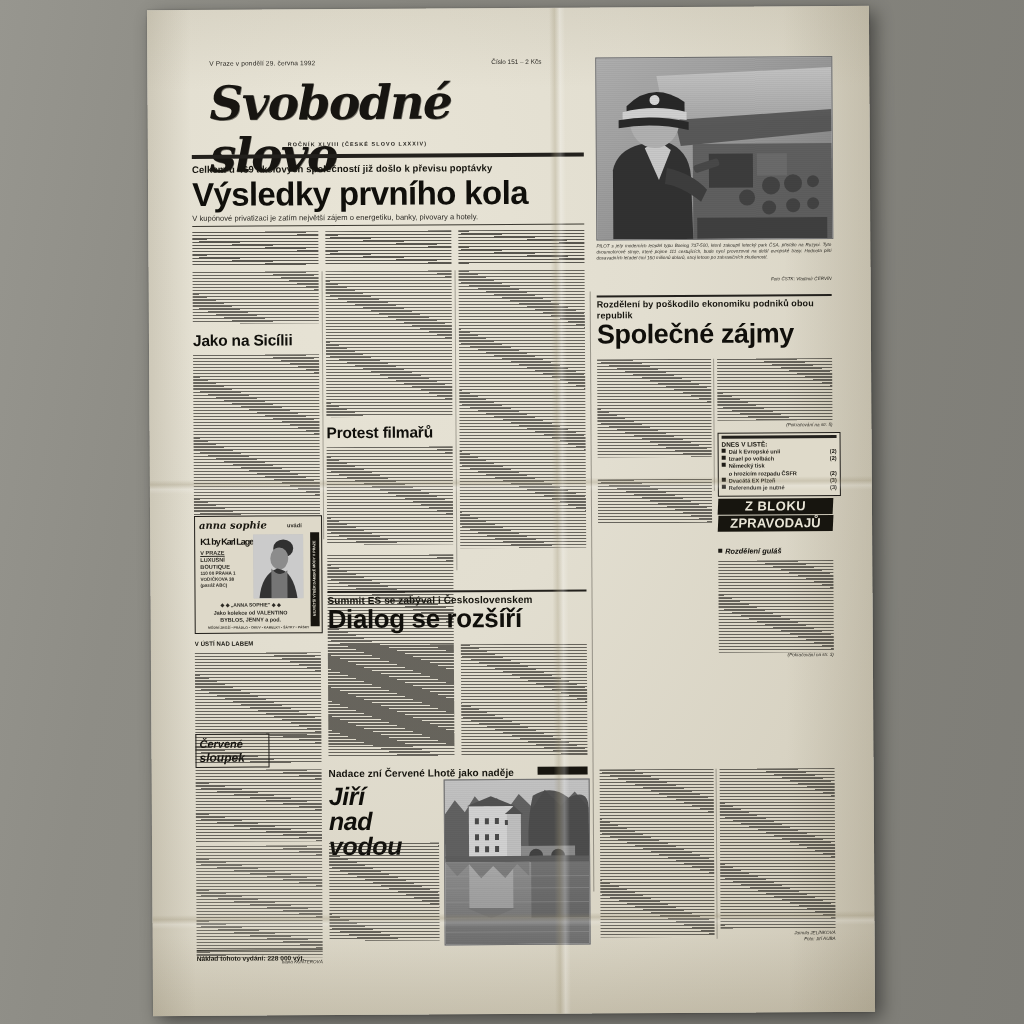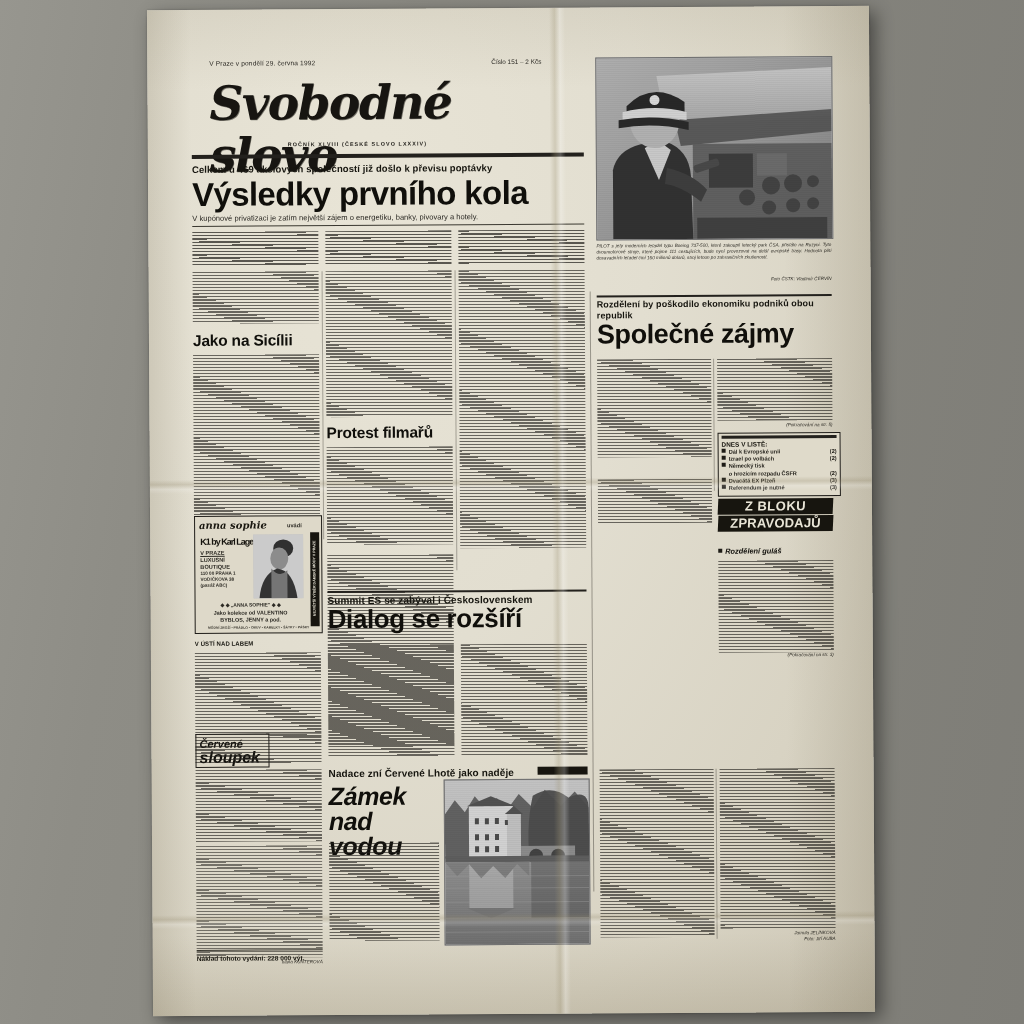--- a/index.html
+++ b/index.html
@@ -207,21 +207,21 @@
       </div>
 
       <div class="col" style="left:0;top:585px;width:126px;">
         <div class="kicker" style="font-size:6px;">V ÚSTÍ NAD LABEM</div>
         <div class="micro" style="margin-top:3px;height:84px;"></div>
       </div>
 
       <div style="position:absolute;left:0;top:680px;width:126px;">
         <div class="boxed" style="float:left;width:66px;padding:2px 3px;margin:0 4px 2px 0;background:#dcd7c7;">
           <div class="head-sm" style="font-style:italic;font-size:11px;">Červené</div>
-          <div class="head-sm" style="font-style:italic;font-size:16px;">sloupek</div>
+          <div class="head-sm" style="font-style:italic;font-size:12px;">sloupek</div>
         </div>
         <div class="micro" style="height:30px;--lh:3.1px;"></div>
         <div class="micro" style="clear:both;margin-top:2px;height:72px;--lh:3.1px;"></div>
         <div class="micro" style="margin-top:4px;height:112px;--lh:3.1px;opacity:.72;"></div>
         <div class="nano" style="text-align:right;font-style:italic;margin-top:2px;">Ivana KUNTEROVÁ</div>
       </div>
 
       <div class="rule thin" style="position:absolute;left:0;top:896px;width:126px;"></div>
       <div style="position:absolute;left:0;top:901px;width:160px;font-size:6.6px;font-weight:700;color:#191710;">Náklad tohoto vydání: 228 000 výt.</div>
 
@@ -251,21 +251,21 @@
       <div class="col" style="left:266px;top:592px;width:126px;">
         <div class="micro" style="height:112px;"></div>
       </div>
 
       <div style="position:absolute;left:133px;top:715px;width:259px;">
         <div class="kicker" style="font-size:10px;">Nadace zní Červené Lhotě jako naděje</div>
       </div>
       <div class="invbar" style="position:absolute;left:342px;top:715px;width:50px;height:8px;"></div>
 
       <div style="position:absolute;left:133px;top:731px;width:110px;">
-        <div class="head-lg" style="font-style:italic;font-size:25px;">Zámek</div>
+        <div class="head-lg" style="font-style:italic;font-size:25px;">Jiří</div>
         <div class="head-lg" style="font-style:italic;font-size:25px;">nad vodou</div>
       </div>
       <div class="col" style="left:133px;top:790px;width:110px;">
         <div class="micro" style="height:98px;"></div>
       </div>
 
       <div class="photo ph-grain" style="position:absolute;left:248px;top:727px;width:144px;height:164px;background:#a7a295;border:1px solid #6e6a5e;">
         <svg viewBox="0 0 144 164" width="144" height="164" preserveAspectRatio="none">
           <defs>
             <linearGradient id="sky" x1="0" y1="0" x2="0" y2="1">

